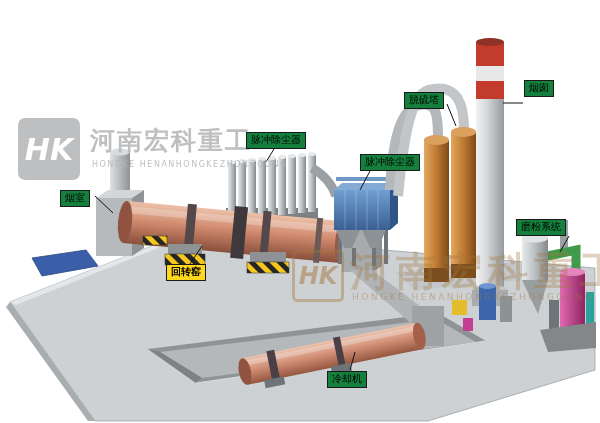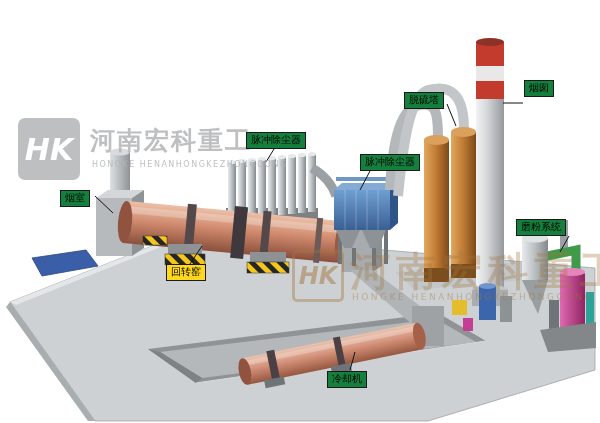--- a/index.html
+++ b/index.html
@@ -248,21 +248,21 @@
     <div class="wm-en">HONGKE HENANHONGKEZHONGGONG</div>
   </div>
 
   <div class="wm-center">
     <div class="wm-c-logo">HK</div>
     <div class="wm-c-cn">河南宏科重工</div>
     <div class="wm-c-en">HONGKE HENANHONGKEZHONGGONG</div>
   </div>
 
   <div class="lbl" style="left:60px;top:190px;">烟室</div>
-  <div class="lbl lbl-yellow" style="left:166px;top:264px;">回转窑</div>
+  <div class="lbl lbl-yellow" style="left:166px;top:264px;font-weight:bold;">回转窑</div>
   <div class="lbl" style="left:246px;top:132px;">脉冲除尘器</div>
   <div class="lbl" style="left:338px;top:154px;margin-left:22px;">脉冲除尘器</div>
   <div class="lbl" style="left:404px;top:92px;">脱硫塔</div>
   <div class="lbl" style="left:524px;top:80px;">烟囱</div>
   <div class="lbl" style="left:516px;top:219px;">磨粉系统</div>
   <div class="lbl" style="left:327px;top:371px;">冷却机</div>
 
 </div>
 
 </body></html>

